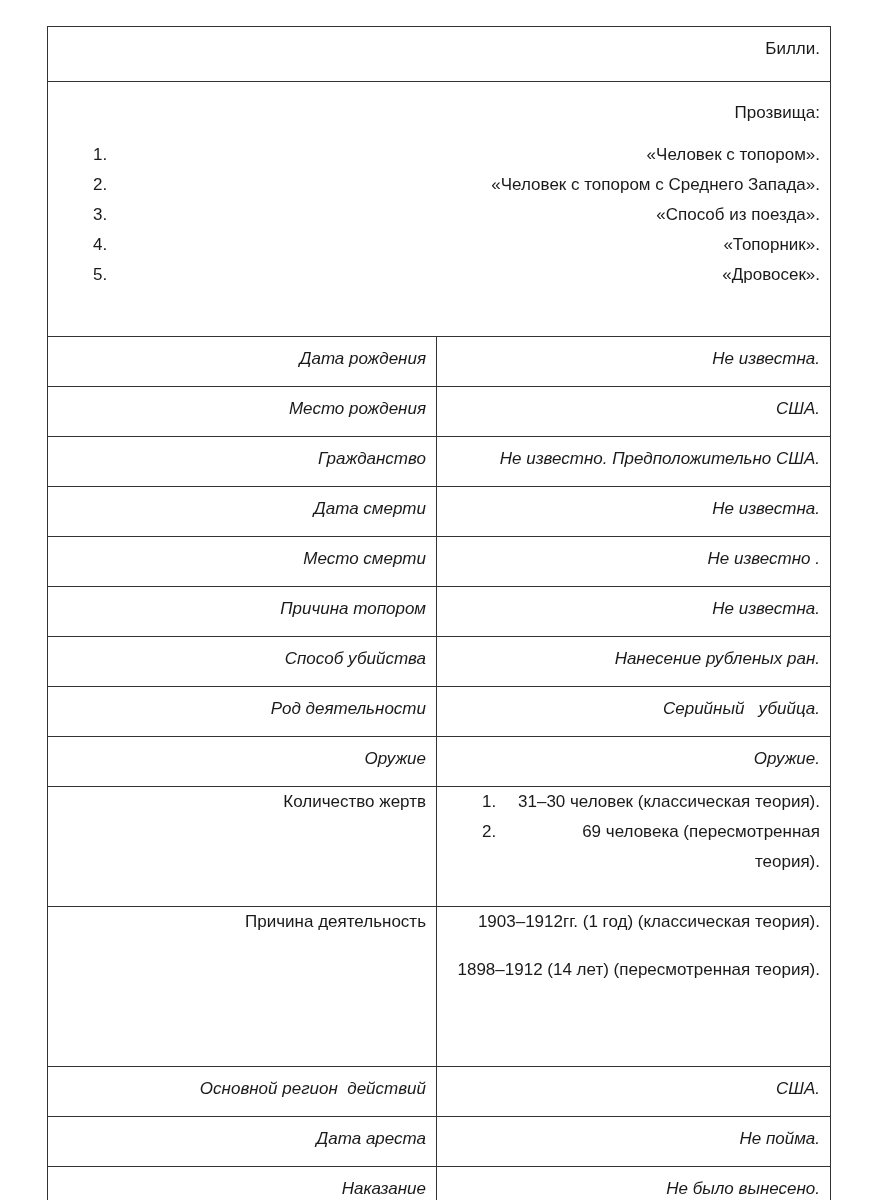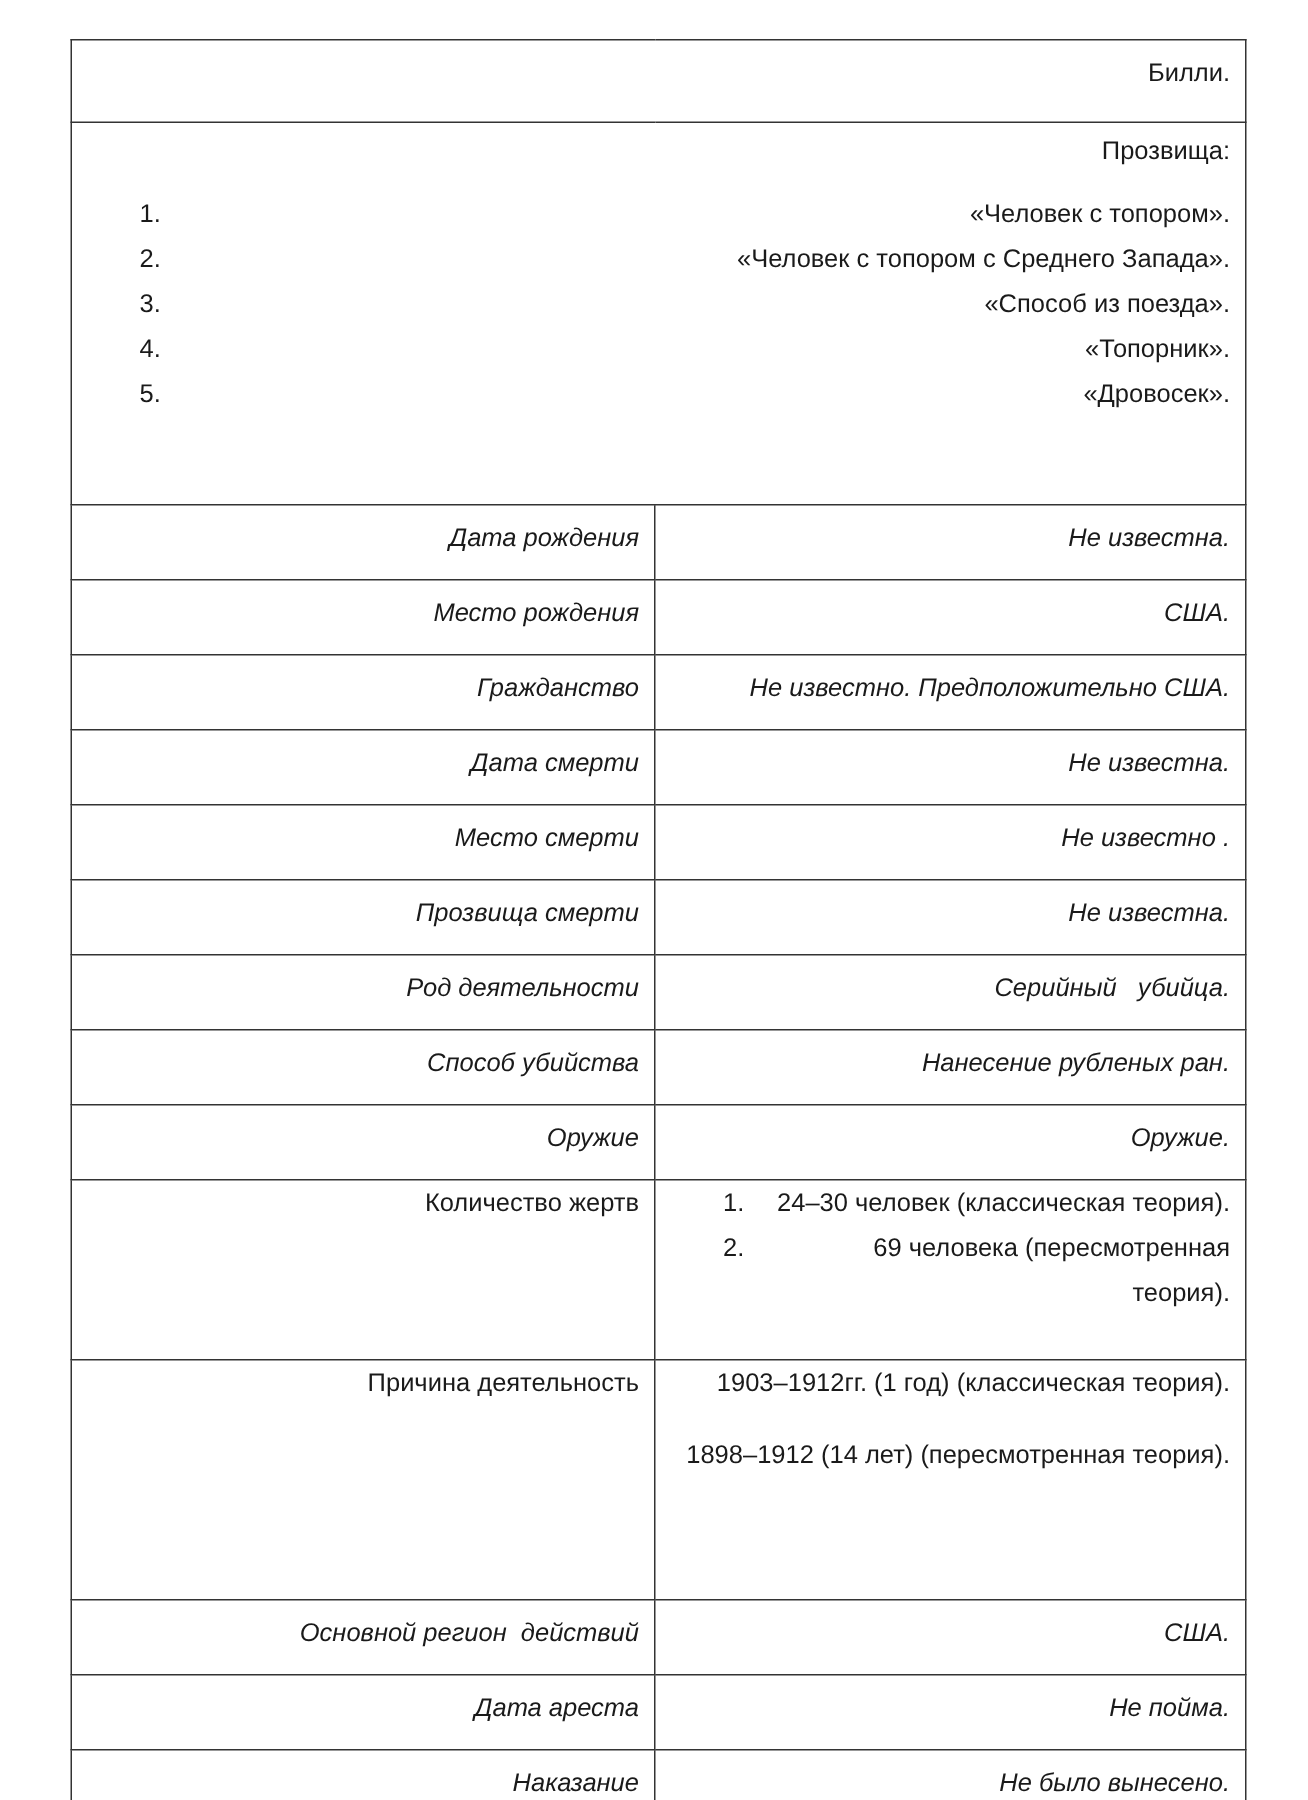--- a/index.html
+++ b/index.html
@@ -19,21 +19,21 @@
     padding: 7px 10px 0 10px;
     line-height: 30px;
     box-sizing: border-box;
     text-align: right;
   }
   .col-label { width: 389px; }
   .col-value { width: 394px; }
   .row-std td { height: 50px; font-style: italic; }
   .title-row td { height: 55px; }
   .nick-row td { height: 255px; padding-top: 4px; }
-  .nick-head { margin: 0 0 12px 0; }
+  .nick-head { margin: 12px 0 12px 0; }
   ol.num { margin: 0; padding: 0; list-style: none; }
   ol.num li { position: relative; padding-left: 70px; }
   ol.num li .n { position: absolute; left: 35px; top: 0; }
   .victims-row td { height: 120px; padding-top: 0; margin-top: 37px; }
   .vlist li { position: relative; padding-left: 47px; }
   .vlist li .n { position: absolute; left: 0; top: 0; }
   .active-row td { height: 160px; padding-top: 0; }
   .para + .para { margin-top: 18px; }
 </style>
 </head>
@@ -75,41 +75,41 @@
       </tr>
     <tr class="row-std">
         <td>Дата смерти</td>
         <td>Не известна.</td>
       </tr>
     <tr class="row-std">
         <td>Место смерти</td>
         <td>Не известно .</td>
       </tr>
     <tr class="row-std">
-        <td>Прозвища смерти</td>
+        <td>Причина топором</td>
         <td>Не известна.</td>
+      </tr>
+    <tr class="row-std">
+        <td>Способ убийства</td>
+        <td>Нанесение рубленых ран.</td>
       </tr>
     <tr class="row-std">
         <td style="white-space:pre">Род деятельности</td>
         <td style="white-space:pre">Серийный   убийца.</td>
-      </tr>
-    <tr class="row-std">
-        <td>Способ убийства</td>
-        <td>Нанесение рубленых ран.</td>
       </tr>
     <tr class="row-std">
         <td>Оружие</td>
         <td>Оружие.</td>
       </tr>
 
     <tr class="victims-row">
       <td>Количество жертв</td>
       <td>
         <ol class="num vlist">
-          <li><span class="n">1.</span><span>24–30 человек (классическая теория).</span></li>
+          <li><span class="n">1.</span><span>31–30 человек (классическая теория).</span></li>
           <li><span class="n">2.</span><span>69 человека (пересмотренная теория).</span></li>
         </ol>
       </td>
     </tr>
 
     <tr class="active-row">
       <td>Причина деятельность</td>
       <td>
         <div class="para">1903–1912гг. (1 год) (классическая теория).</div>
         <div class="para">1898–1912 (14 лет) (пересмотренная теория).</div>

